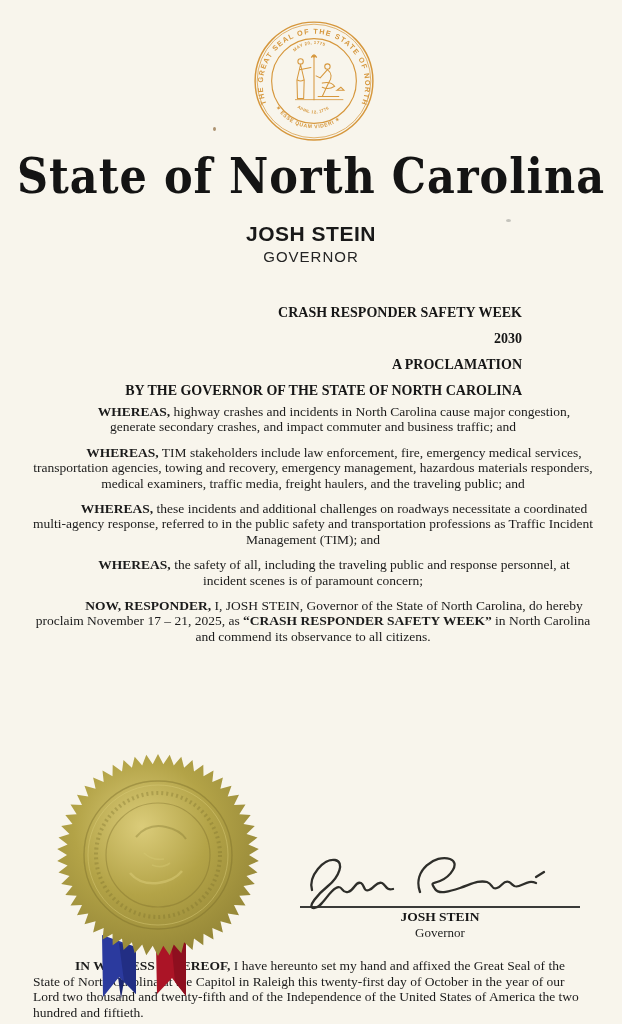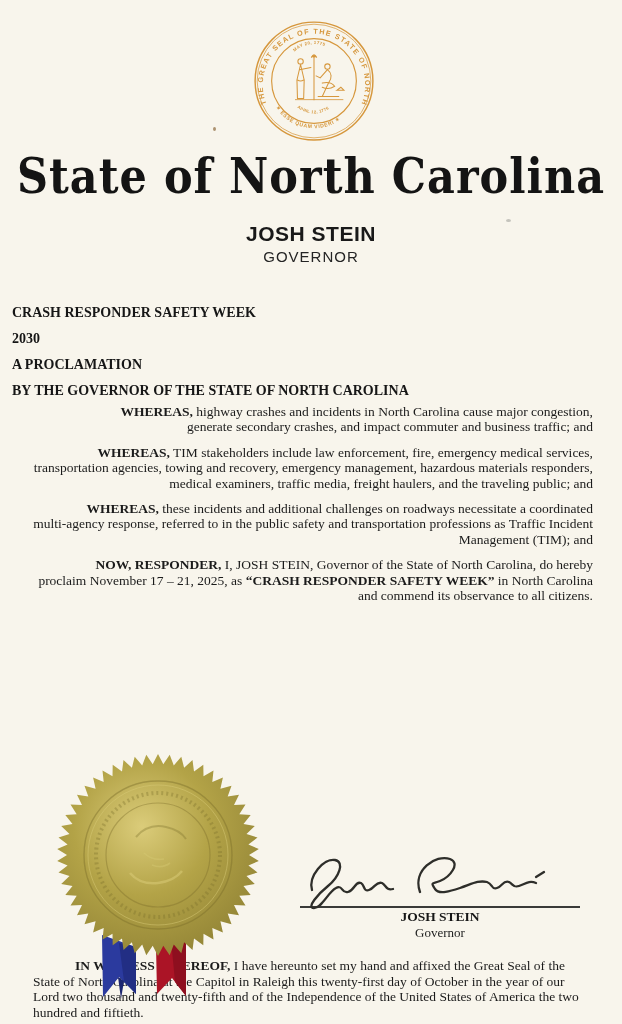--- a/index.html
+++ b/index.html
@@ -24,29 +24,29 @@
     left:0;top:222px;width:622px;text-align:center;
     font-family:"Liberation Sans",sans-serif;font-weight:bold;
     font-size:21px;letter-spacing:.5px;color:#191919;
   }
   #gov-title{
     left:0;top:248px;width:622px;text-align:center;
     font-family:"Liberation Sans",sans-serif;
     font-size:15px;letter-spacing:1px;color:#242424;
   }
   
-  #headings{left:12px;top:300px;width:518px;text-align:left;}
+  #headings{left:4px;top:300px;width:518px;text-align:right;}
   #headings div{
     font-weight:bold;font-size:14px;line-height:26px;color:#161616;
   }
   
   #body-text{left:33px;top:404px;width:560px;}
   #body-text p{
     margin:0 0 10px 0;font-size:13.5px;line-height:15.4px;
-    text-indent:42px;text-align:right;color:#1b1b1b;
+    text-indent:42px;text-align:center;color:#1b1b1b;
   }
   .b{font-weight:bold;}
   
   #gold-seal{left:40px;top:753px;width:230px;height:260px;z-index:3;}
   
   #signature-svg{left:298px;top:850px;width:290px;height:60px;z-index:2;}
   #sig-line{left:300px;top:906px;width:280px;height:1.5px;background:#3a3a38;}
   #signed-name{
     left:300px;top:909px;width:280px;text-align:center;
     font-weight:bold;font-size:13.5px;color:#171717;
@@ -113,20 +113,21 @@
   <div>CRASH RESPONDER SAFETY WEEK</div>
   <div>2030</div>
   <div>A PROCLAMATION</div>
   <div>BY THE GOVERNOR OF THE STATE OF NORTH CAROLINA</div>
 </div>
 
 <div id="body-text" class="abs">
   <p><span class="b">WHEREAS,</span><span> highway crashes and incidents in North Carolina cause major congestion, generate secondary crashes, and impact commuter and business traffic; and</span></p>
   <p><span class="b">WHEREAS,</span><span> TIM stakeholders include law enforcement, fire, emergency medical services, transportation agencies, towing and recovery, emergency management, hazardous materials responders, medical examiners, traffic media, freight haulers, and the traveling public; and</span></p>
   <p><span class="b">WHEREAS,</span><span> these incidents and additional challenges on roadways necessitate a coordinated multi-agency response, referred to in the public safety and transportation professions as Traffic Incident Management (TIM); and</span></p>
+  <p><span class="b">WHEREAS,</span><span> the safety of all, including the traveling public and response personnel, at incident scenes is of paramount concern;</span></p>
   <p><span class="b">NOW, RESPONDER,</span><span> I, JOSH STEIN, Governor of the State of North Carolina, do hereby proclaim November 17 – 21, 2025, as </span><span class="b">“CRASH RESPONDER SAFETY WEEK”</span><span> in North Carolina and commend its observance to all citizens.</span></p>
 </div>
 
 <svg id="gold-seal" class="abs" viewBox="0 0 230 260" aria-hidden="true">
   <defs>
     <radialGradient id="foil" cx="0.42" cy="0.36" r="0.75">
       <stop offset="0" stop-color="#dbcc7a"></stop>
       <stop offset="0.45" stop-color="#b3a347"></stop>
       <stop offset="1" stop-color="#8d7f33"></stop>
     </radialGradient>

